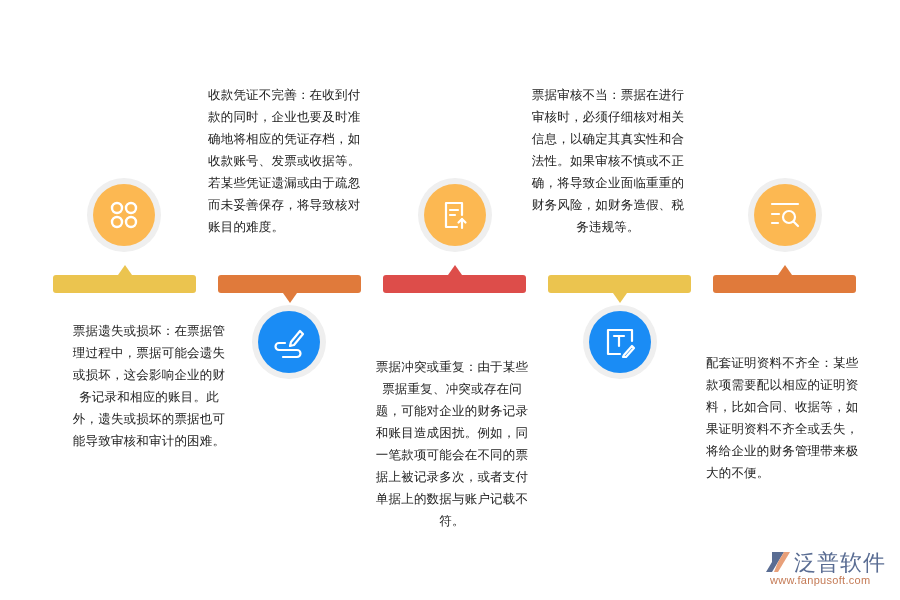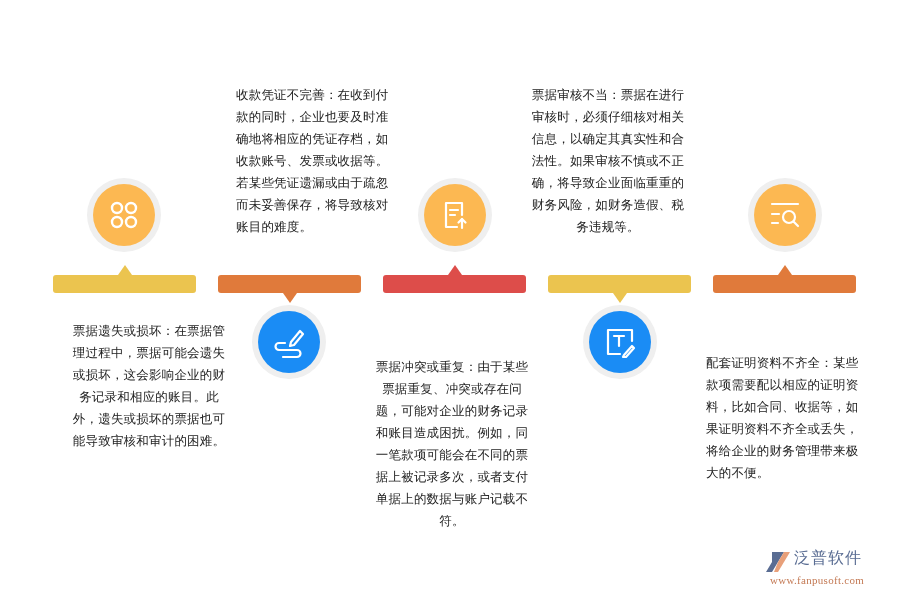--- a/index.html
+++ b/index.html
@@ -28,26 +28,26 @@
   .circle svg { width: 36px; height: 36px; }
 
   .text {
     position: absolute; font-size: 12.5px; line-height: 22px; color: #222;
     width: 160px; text-align: center; letter-spacing: 0.2px;
   }
   .logo {
     position: absolute; left: 764px; top: 548px; width: 130px; height: 42px;
   }
   .logo .cn {
-    position: absolute; left: 30px; top: 0px; font-size: 16px; color: #5a6d93; letter-spacing: 1px;
+    position: absolute; left: 30px; top: 0px; font-size: 22px; color: #5a6d93; letter-spacing: 1px;
     font-family: "DejaVu Sans", sans-serif;
   }
   .logo .url {
     position: absolute; left: 6px; top: 26px; font-size: 11px; color: #c47a55;
-    font-family: Liberation Serif, serif; letter-spacing: 0.3px;
+    font-family: Liberation Sans, sans-serif; letter-spacing: 0.3px;
   }
   .logo .mark { position: absolute; left: 0; top: 2px; width: 28px; height: 24px; }
 </style>
 </head>
 <body>
 
 <div class="bar" style="left:53px; background:#ebc44f;">
   <span class="tri up" style="border-bottom-color:#ebc44f;"></span>
 </div>
 <div class="bar" style="left:218px; background:#e07a3b;">
@@ -122,21 +122,21 @@
           <path d="M5 17 H12"></path>
           <path d="M5 26 H11"></path>
         <circle cx="22" cy="20" r="6"></circle>
           <path d="M26.5 24.5 L31 29"></path>
       </g>
     </svg>
   </div>
 </div>
 
 <div class="text" style="left:69px; top:320px;">票据遗失或损坏：在票据管理过程中，票据可能会遗失或损坏，这会影响企业的财务记录和相应的账目。此外，遗失或损坏的票据也可能导致审核和审计的困难。</div>
-<div class="text" style="left:208px; top:84px; text-align:left;margin-left:28px;">收款凭证不完善：在收到付款的同时，企业也要及时准确地将相应的凭证存档，如收款账号、发票或收据等。若某些凭证遗漏或由于疏忽而未妥善保存，将导致核对账目的难度。</div>
+<div class="text" style="left:208px; top:84px; text-align:left;">收款凭证不完善：在收到付款的同时，企业也要及时准确地将相应的凭证存档，如收款账号、发票或收据等。若某些凭证遗漏或由于疏忽而未妥善保存，将导致核对账目的难度。</div>
 <div class="text" style="left:372px; top:320px;margin-top:36px;">票据冲突或重复：由于某些票据重复、冲突或存在问题，可能对企业的财务记录和账目造成困扰。例如，同一笔款项可能会在不同的票据上被记录多次，或者支付单据上的数据与账户记载不符。</div>
 <div class="text" style="left:528px; top:84px;">票据审核不当：票据在进行审核时，必须仔细核对相关信息，以确定其真实性和合法性。如果审核不慎或不正确，将导致企业面临重重的财务风险，如财务造假、税务违规等。</div>
 <div class="text" style="left:706px; top:315px; text-align:left;margin-top:37px;">配套证明资料不齐全：某些款项需要配以相应的证明资料，比如合同、收据等，如果证明资料不齐全或丢失，将给企业的财务管理带来极大的不便。</div>
 
 <div class="logo">
   <svg class="mark" viewBox="0 0 28 24">
     <path d="M8 2 H20 L14 12 L8 22 H2 L8 12 Z" fill="#5a6d93"></path>
     <path d="M14 12 L20 2 H26 L20 12 L14 22 H10 Z" fill="#e8a07a"></path>
   </svg>
   <span class="cn">泛普软件</span>

